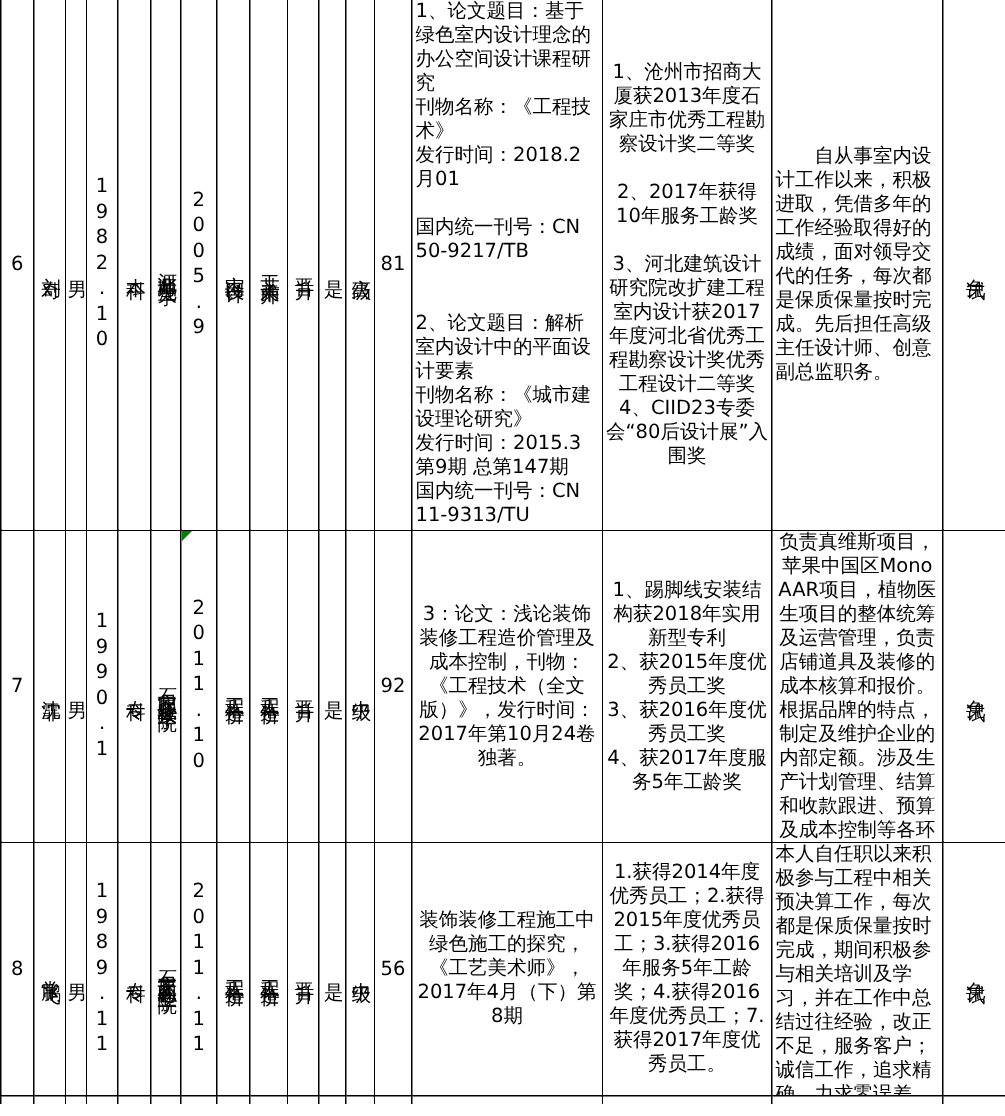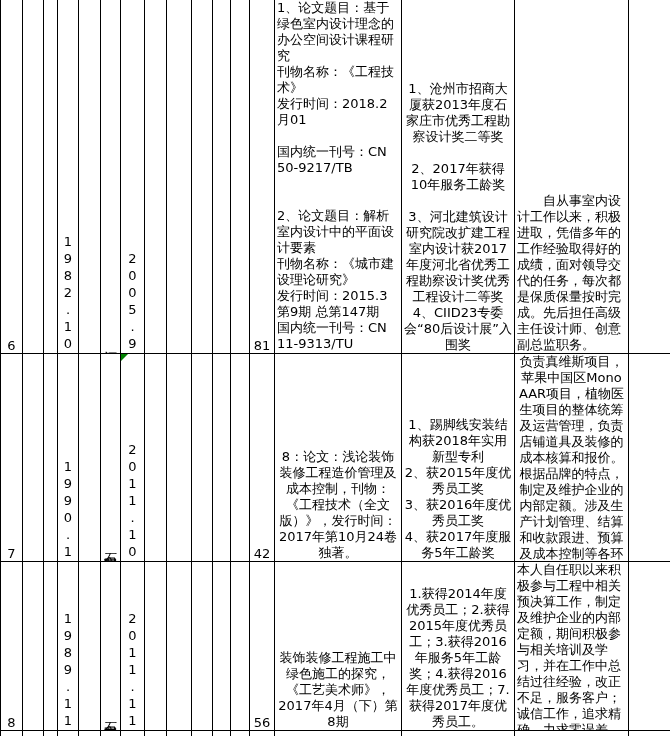--- a/index.html
+++ b/index.html
@@ -7,21 +7,21 @@
     width:670px; height:744px; overflow:hidden; background:#ffffff;
     font-family:"DejaVu Sans", sans-serif; color:#000; font-size:13px;
   }
   table.sheet { border-collapse:collapse; table-layout:fixed; width:670px; }
   table.sheet td {
     border:1px solid #000; padding:0; background:#fff;
     vertical-align:middle; text-align:center; overflow:hidden; position:relative;
   }
   table.sheet tr:first-child td { border-top:none; }
   table.sheet tr:last-child td { border-bottom:none; }
-  .box { display:flex; align-items:flex-end; justify-content:center; overflow:hidden; padding:0 2px; box-sizing:border-box; }
+  .box { display:flex; align-items:center; justify-content:center; overflow:hidden; padding:0 2px; box-sizing:border-box; }
   .box.vtop { align-items:flex-start; }
   .h0 { height:353px; }
   .h1 { height:207px; }
   .h2 { height:168px; }
   .txt { white-space:pre-line; width:100%; line-height:16px; }
   .txt.l { text-align:left; }
   .txt.c { text-align:center; }
   .vtext {
     writing-mode:vertical-rl; text-orientation:upright;
     letter-spacing:2px; line-height:1;
@@ -219,26 +219,26 @@
               <span class="vtext">是</span>
             </div>
           </td>
         <td>
             <div class="box h1">
               <span class="vtext">中级</span>
             </div>
           </td>
         <td>
             <div class="box h1">
-              <span class="num">42</span>
-            </div>
-          </td>
-        <td>
-            <div class="box h1">
-              <div class="txt c">8：论文：浅论装饰装修工程造价管理及成本控制，刊物：《工程技术（全文版）》，发行时间：2017年第10月24卷 独著。</div>
+              <span class="num">92</span>
+            </div>
+          </td>
+        <td>
+            <div class="box h1">
+              <div class="txt c">3：论文：浅论装饰装修工程造价管理及成本控制，刊物：《工程技术（全文版）》，发行时间：2017年第10月24卷 独著。</div>
             </div>
           </td>
         <td>
             <div class="box h1">
               <div class="txt c">1、踢脚线安装结构获2018年实用新型专利
 2、获2015年度优秀员工奖
 3、获2016年度优秀员工奖
 4、获2017年度服务5年工龄奖</div>
             </div>
           </td>
@@ -325,21 +325,21 @@
               <div class="txt c">装饰装修工程施工中绿色施工的探究，《工艺美术师》，2017年4月（下）第8期</div>
             </div>
           </td>
         <td>
             <div class="box h2">
               <div class="txt c">1.获得2014年度优秀员工；2.获得2015年度优秀员工；3.获得2016年服务5年工龄奖；4.获得2016年度优秀员工；7.获得2017年度优秀员工。</div>
             </div>
           </td>
         <td>
             <div class="box h2 vtop">
-              <div class="txt l">本人自任职以来积极参与工程中相关预决算工作，制定及维护企业的内部定额，期间积极参与相关培训及学习，并在工作中总结过往经验，改正不足，服务客户；诚信工作，追求精确，力求零误差。</div>
+              <div class="txt l">本人自任职以来积极参与工程中相关预决算工作，每次都是保质保量按时完成，期间积极参与相关培训及学习，并在工作中总结过往经验，改正不足，服务客户；诚信工作，追求精确，力求零误差。</div>
             </div>
           </td>
         <td>
             <div class="box h2">
               <span class="vtext">免试</span>
             </div>
           </td>
       </tr>
 
       <tr class="stub">

